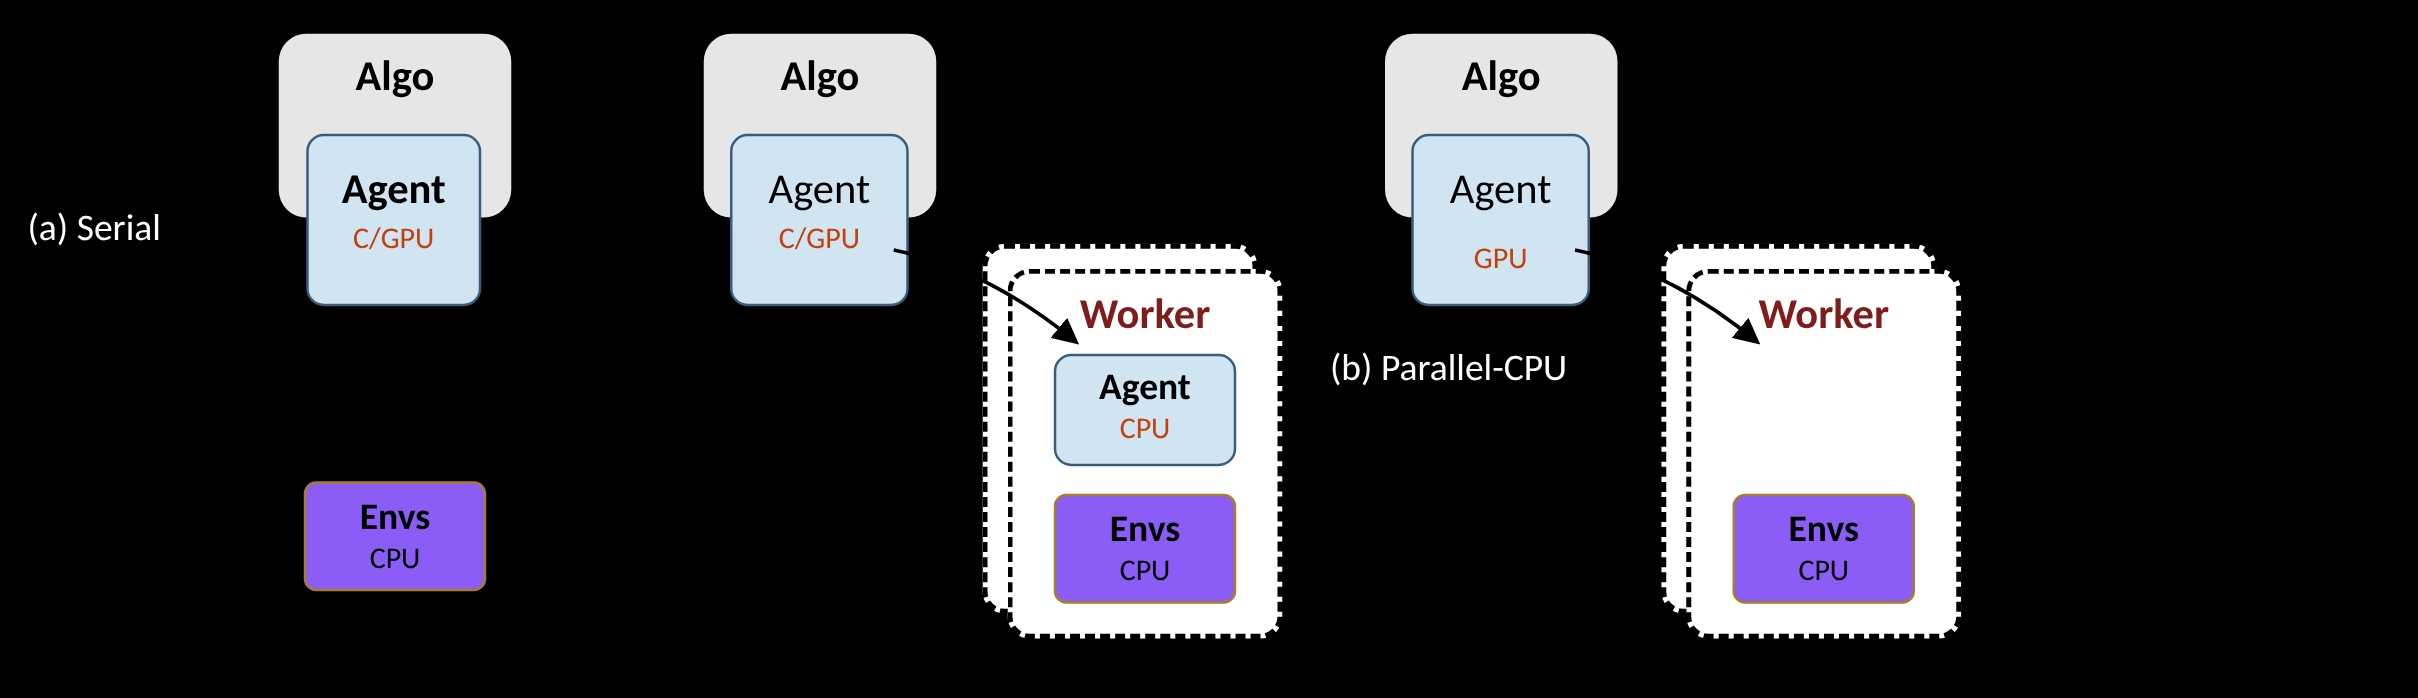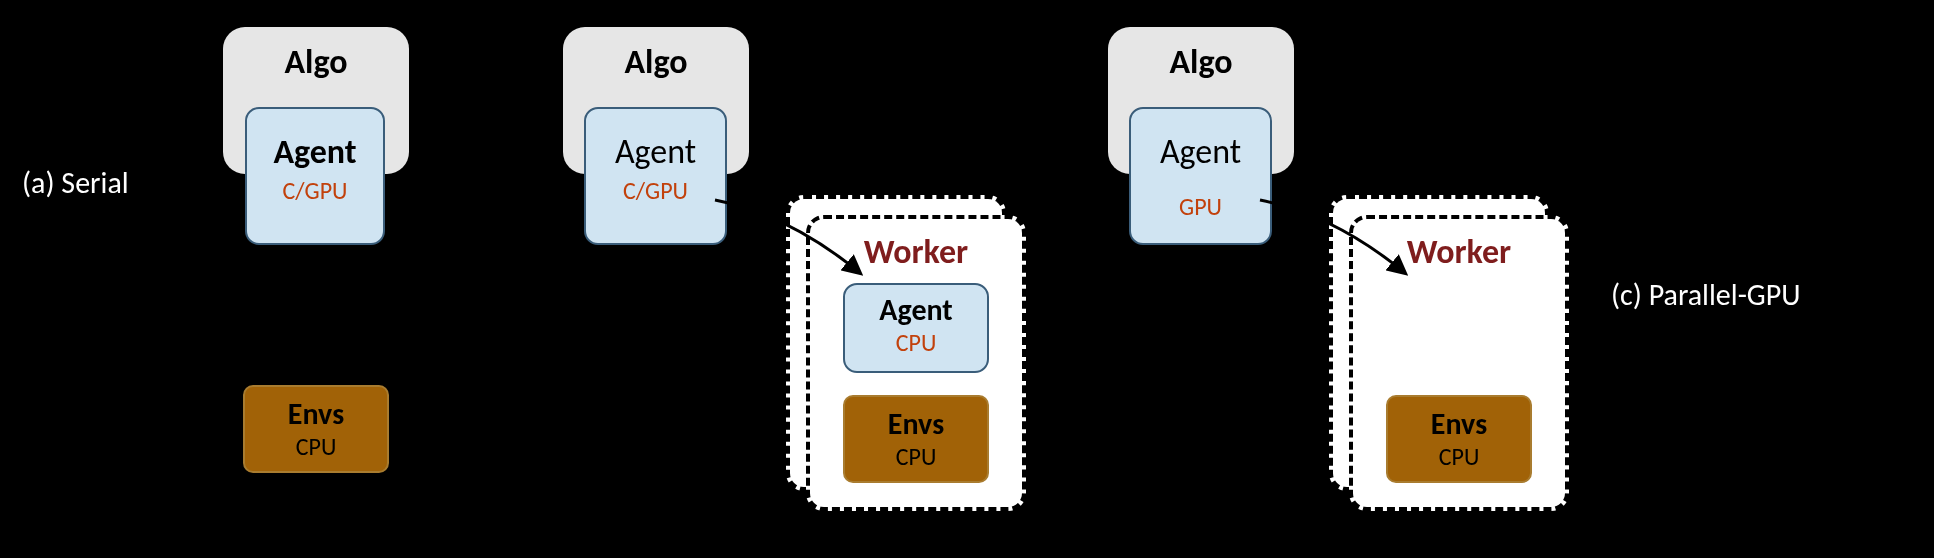--- a/index.html
+++ b/index.html
@@ -25,21 +25,21 @@
     background: #e6e6e6;
     border-radius: 22px;
   }
   .agent-box {
     background: #d0e4f2;
     border: 2px solid #3a5d7a;
     border-radius: 14px;
     text-align: center;
   }
   .envs-box {
-    background: #a16207;
+    background: #8b5cf6;
     border: 2px solid #a97c2f;
     border-radius: 10px;
     text-align: center;
   }
   .worker-box {
     background: #fff;
     border: 4px dashed #000;
     border-radius: 18px;
     text-align: center;
   }
@@ -150,20 +150,21 @@
 
   <svg style="position:absolute; left:710px; top:195px; width:160px; height:90px; z-index:3;" viewBox="0 0 160 90">
     <defs>
       <marker id="ah1" viewBox="0 0 10 10" refX="8" refY="5" markerWidth="7" markerHeight="7" orient="auto-start-reverse">
         <path d="M 0 0 L 10 5 L 0 10 z" fill="#000"></path>
       </marker>
     </defs>
     <path d="M 5 5 Q 80 20 150 78" stroke="#000" stroke-width="3" fill="none" marker-end="url(#ah1)"></path>
   </svg>
 
+  <div class="side-label" style="left:1064px; top:278px;">(b) Parallel-CPU</div>
 
   <div class="box grey-box" style="left:1108px; top:27px; width:186px; height:147px;">
     <div class="algo-label" style="top:14px;">Algo</div>
   </div>
 
   <div class="box agent-box" style="left:1129px; top:107px; width:143px; height:138px;">
     <div class="agent-title" style="margin-top:22px;">Agent</div>
     <div class="agent-sub" style="margin-top:20px;">GPU</div>
   </div>
 
@@ -185,15 +186,14 @@
 
   <svg style="position:absolute; left:1255px; top:195px; width:160px; height:90px; z-index:3;" viewBox="0 0 160 90">
     <defs>
       <marker id="ah2" viewBox="0 0 10 10" refX="8" refY="5" markerWidth="7" markerHeight="7" orient="auto-start-reverse">
         <path d="M 0 0 L 10 5 L 0 10 z" fill="#000"></path>
       </marker>
     </defs>
     <path d="M 5 5 Q 80 20 150 78" stroke="#000" stroke-width="3" fill="none" marker-end="url(#ah2)"></path>
   </svg>
 
-  <div class="side-label" style="left:1611px; top:278px;">(c) Parallel-GPU</div>
 
 </div>
 
 </body></html>

